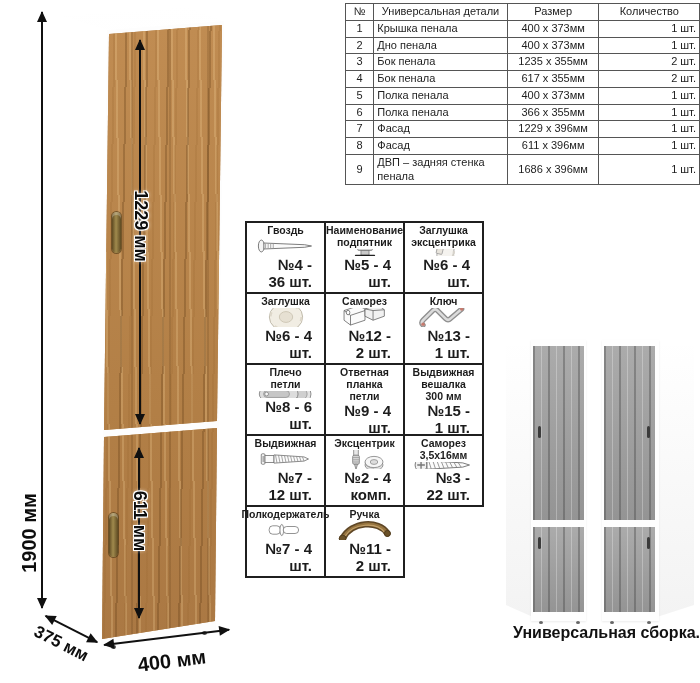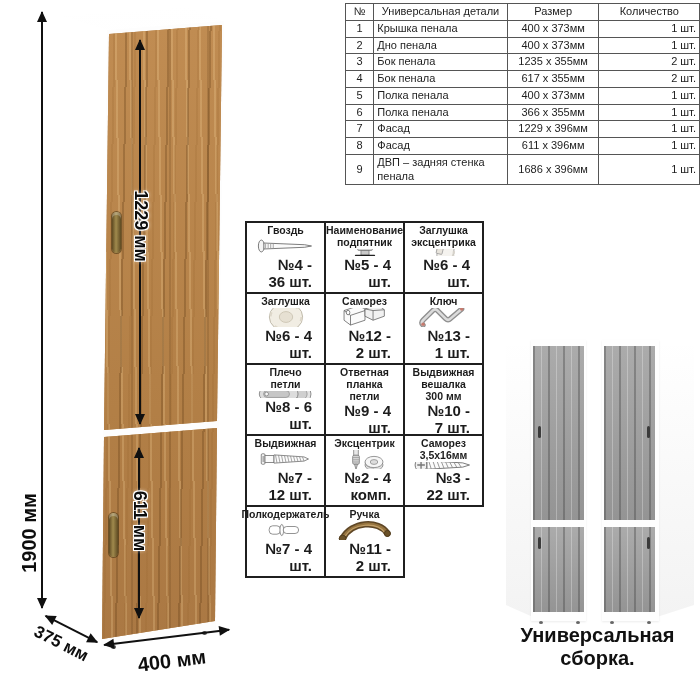--- a/index.html
+++ b/index.html
@@ -70,22 +70,22 @@
   .mini .m-side{position:absolute;background:linear-gradient(180deg,#ffffff,#f3f3f3);}
   .mini .m-front{position:absolute;background:#fefefe;box-shadow:0 1px 2px rgba(0,0,0,.08);}
   .graywood{position:absolute;background-color:#a0a0a0;
      background-image:
        repeating-linear-gradient(90deg, rgba(60,60,60,.35) 0 2px, transparent 2px 8px,
           rgba(255,255,255,.28) 8px 9px, transparent 9px 15px),
        linear-gradient(180deg,#ababab,#949494);}
   .mini-handle{position:absolute;width:3px;height:12px;border-radius:2px;background:#3b3b3b;}
   .mini-foot{position:absolute;width:4px;height:3px;border-radius:50%;background:#666;}
 
-  .caption{position:absolute;left:495px;top:624px;width:205px;text-align:center;
-     font-size:20px;font-weight:bold;color:#111;}
+  .caption{position:absolute;left:495px;top:624px;width:205px;text-align:right;
+     font-size:16px;font-weight:bold;color:#111;}
 </style>
 </head>
 <body>
 
 <div class="page">
 
   <div>
     <div class="face cab-top"></div>
     <div class="face cab-side"></div>
     <div class="face cab-front"></div>
@@ -316,21 +316,21 @@
 вешалка
 300 мм</div>
               <div class="hw-icon">
                 <svg width="64" height="40" viewBox="0 0 72 44">
                   <rect x="58" y="10" width="9" height="7" fill="#2e2e2e"></rect>
                   <path d="M7 24 L15 15 L64 15" fill="none" stroke="#343434" stroke-width="3.4"></path>
                   <path d="M9 29 L17 20 L64 20" fill="none" stroke="#5a5a5a" stroke-width="2"></path>
                   <path d="M7 24 L7 30" stroke="#343434" stroke-width="3.4"></path>
                 </svg>
               </div>
-              <div class="hw-count">№10 - 7 шт.</div>
+              <div class="hw-count">№15 - 1 шт.</div>
             </div>
           </td>
         </tr>
         <tr>
           <td>
             <div class="hw-cell-inner">
               <div class="hw-title">Выдвижная</div>
               <div class="hw-icon">
                 <svg width="64" height="30" viewBox="0 0 72 40">
                   <rect x="3" y="13" width="5" height="14" rx="1.5" fill="#f2f2f2" stroke="#666"></rect>

